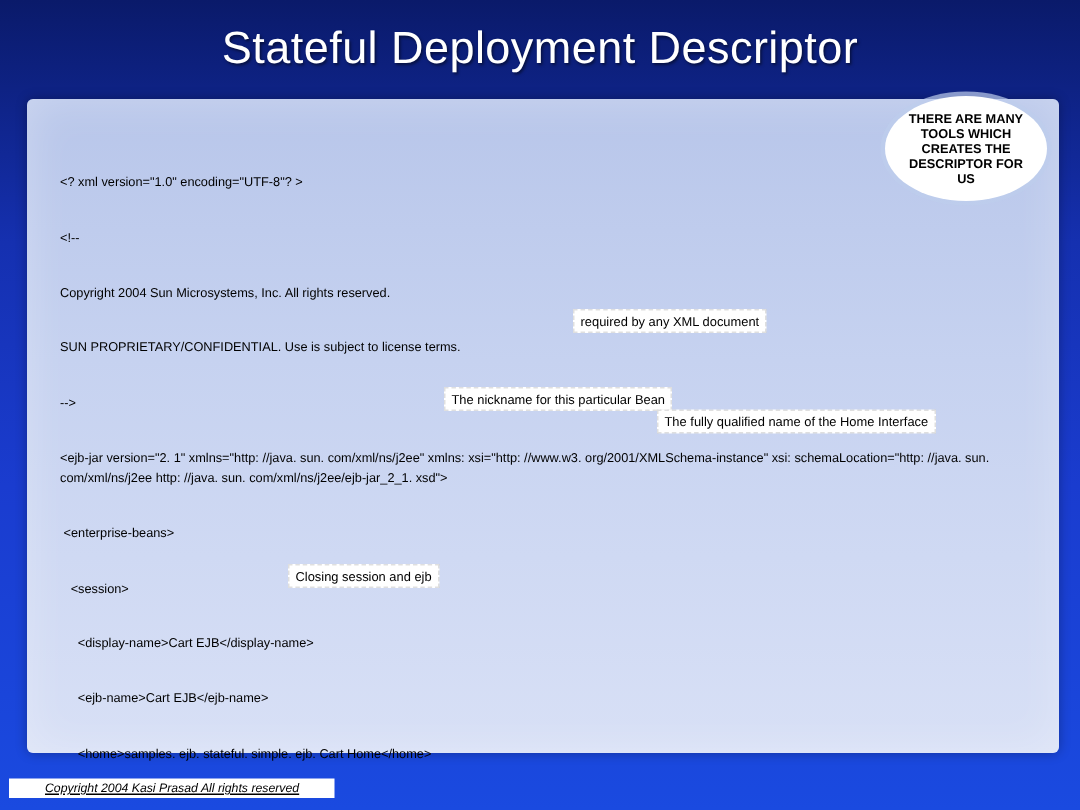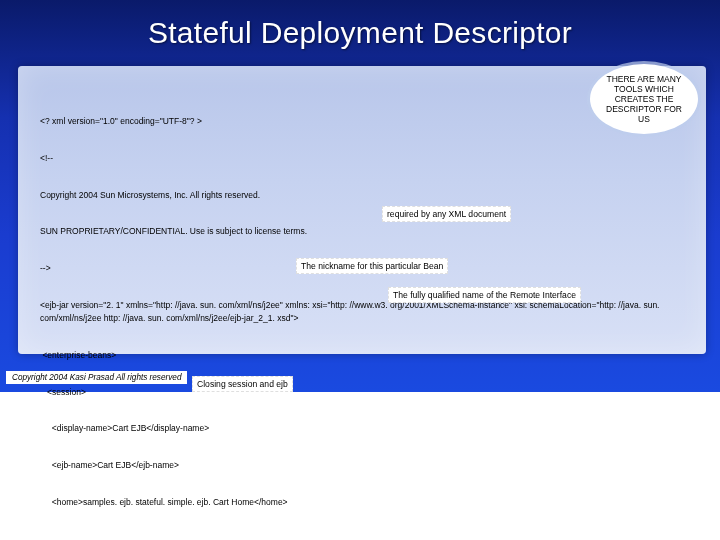--- a/index.html
+++ b/index.html
@@ -1,18 +1,18 @@
 <!DOCTYPE html>
 <html><head>
 <meta charset="utf-8">
 <style>
   * { margin: 0; padding: 0; box-sizing: border-box; }
   html, body { width: 720px; height: 540px; overflow: hidden; font-family: Arial, Helvetica, sans-serif; }
   .slide {
-    width: 720px; height: 392px;
+    width: 720px; height: 540px;
     background: linear-gradient(180deg, #0a1a6a 0%, #1530b0 30%, #1a3ccf 60%, #1a4ae0 100%);
     position: relative;
   }
   .title {
     color: #fff; font-size: 30px; font-weight: 500;
     text-align: center; padding-top: 16px; letter-spacing: 0.3px;
     text-shadow: 1px 1px 2px rgba(0,0,0,0.5);
   }
   .panel {
     position: absolute; left: 18px; right: 14px; top: 66px; bottom: 38px;
@@ -26,32 +26,33 @@
     font-size: 8.5px; line-height: 1.45; color: #000;
     white-space: pre-wrap; word-break: break-word;
   }
   .codeblock .row { display: block; }
   .balloon {
     position: absolute; background: #fff;
     border-radius: 50%; padding: 8px 10px;
     font-size: 8.5px; text-align: center; line-height: 1.2;
     box-shadow: 0 0 0 3px rgba(190,205,236,0.7);
     width: 108px; height: 70px;
-    display: flex; align-items: center; justify-content: flex-start;
+    display: flex; align-items: center; justify-content: flex-start; font-weight: bold;
   }
   .note {
     position: absolute; background: #fff;
     font-size: 8.6px; padding: 2px 4px; line-height: 1.2;
     color: #000; border: 1px dashed rgba(0,0,0,0.12);
   }
   .footer {
     position: absolute; left: 6px; bottom: 8px;
     background: #fff; color: #000;
     font-size: 8.2px; font-style: italic;
-    padding: 2px 6px;
+    padding: 2px 24px;
+    text-decoration: underline;
   }
 </style>
 </head>
 <body>
 
 <div class="slide">
 
   <div class="title">Stateful Deployment Descriptor</div>
 
   <div class="panel">
@@ -78,20 +79,20 @@
       
       
       
       
       
       
     </div>
 
     <div class="note" style="top:140px; left:340px;margin-left:24px;">required by any XML document</div>
     <div class="note" style="top:192px; left:278px;text-align:right;">The nickname for this particular Bean</div>
-    <div class="note" style="top:221px; left:370px;">The  fully qualified name of the Remote Interface</div>
+    <div class="note" style="top:207px; left:420px;">The  fully qualified name of the Home Interface</div>
     <div class="note" style="top:310px; left:150px;margin-left:24px;">Closing session and ejb</div>
 
   </div>
 
   <div class="footer">Copyright 2004 Kasi Prasad All rights reserved</div>
 
 </div>
 
 </body></html>

